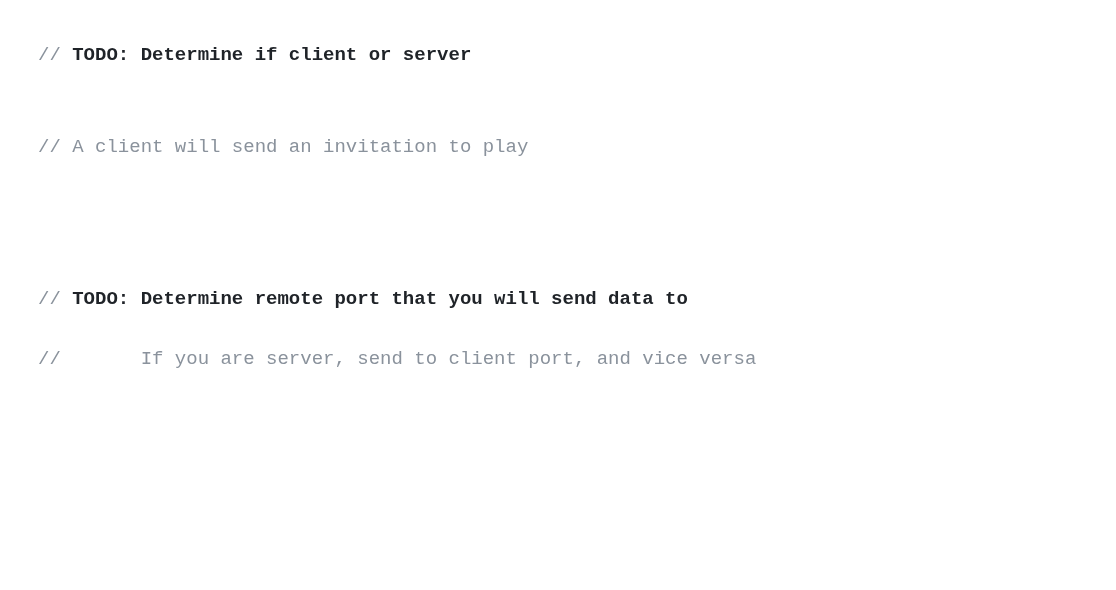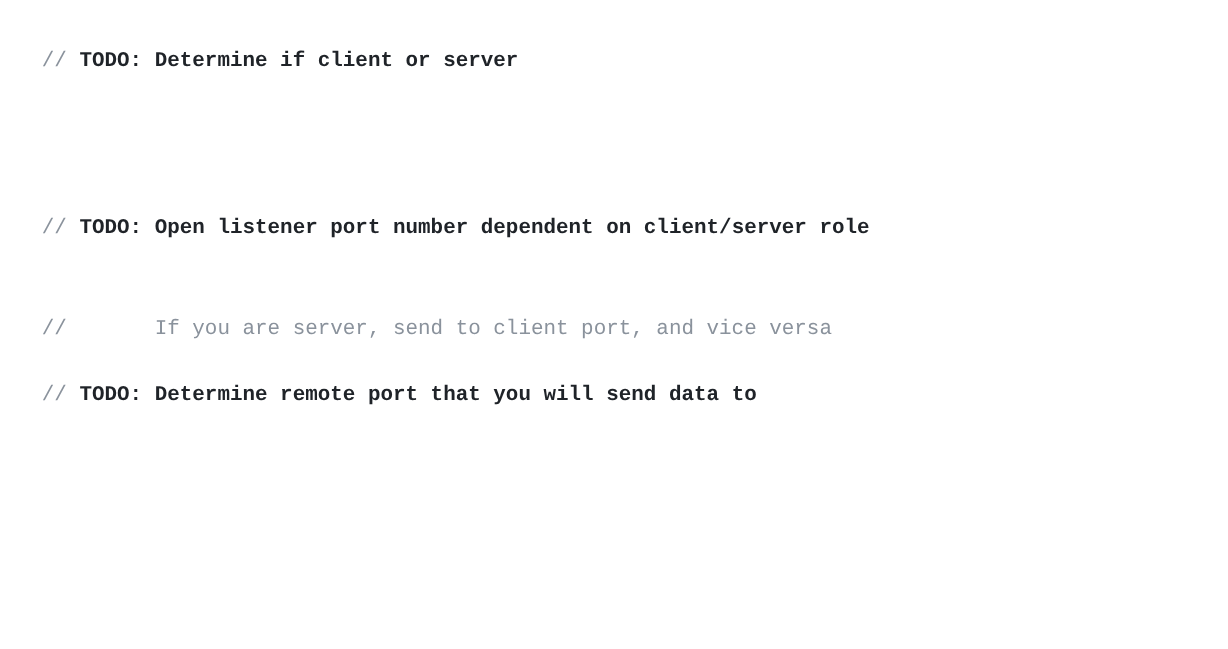--- a/index.html
+++ b/index.html
@@ -24,24 +24,24 @@
   }
   .comment { color: #8a929c; }
   .darkbold { color: #1f2328; font-weight: 700; }
 </style>
 </head>
 <body>
 
 <div class="code-block">
 <span class="line"><span class="comment">// </span><span class="comment darkbold">TODO: Determine if client or server</span><span class="comment"></span></span>
 <span class="line"><span class="comment"></span></span>
+<span class="line"><span class="comment">// </span><span class="comment">A client will send an invitation to play</span></span>
 <span class="line"><span class="comment"></span></span>
 <span class="line"><span class="comment"></span></span>
-<span class="line"><span class="comment">// </span><span class="comment darkbold">TODO: Open listener port number dependent on client/server role</span></span>
 <span class="line"><span class="comment"></span></span>
+<span class="line"><span class="comment">// </span><span class="comment darkbold">TODO: Determine remote port that you will send data to</span></span>
 <span class="line"><span class="comment">//       </span><span class="comment">If you are server, send to client port, and vice versa</span></span>
-<span class="line"><span class="comment">// </span><span class="comment darkbold">TODO: Determine remote port that you will send data to</span></span>
 <span class="line highlight"><span class="comment"></span></span>
 
 
 
 
 </div>
 
 </body></html>

